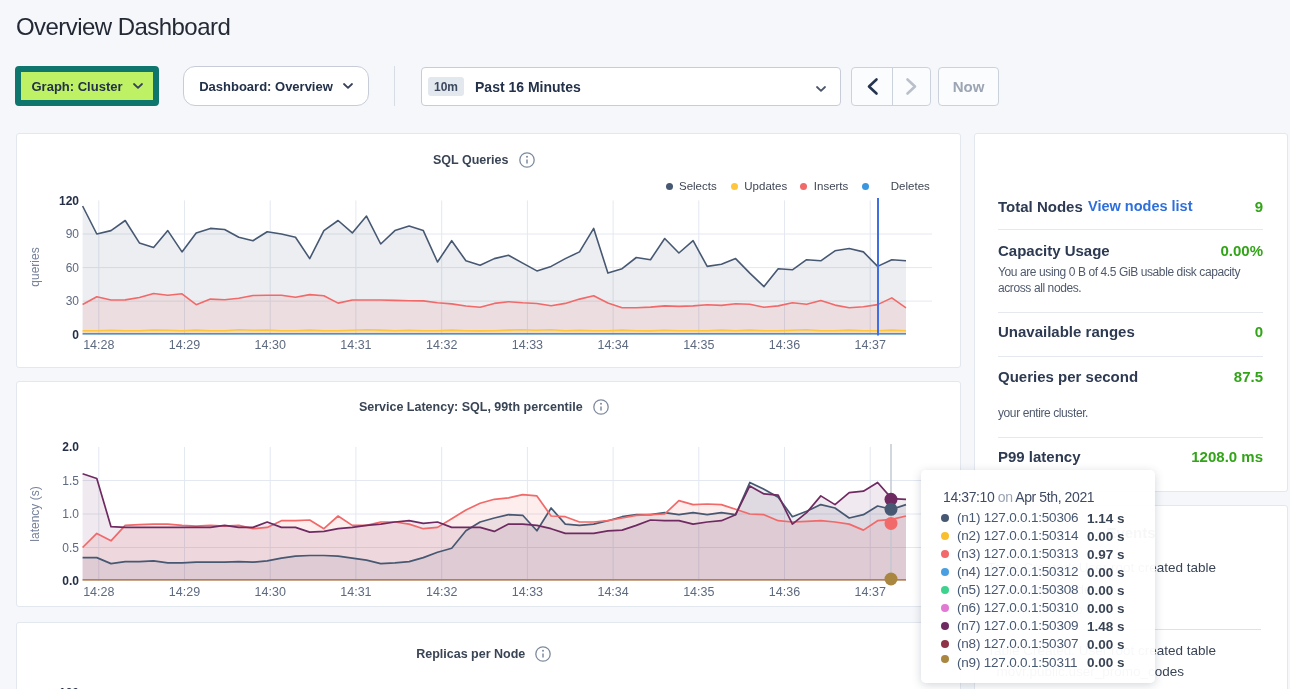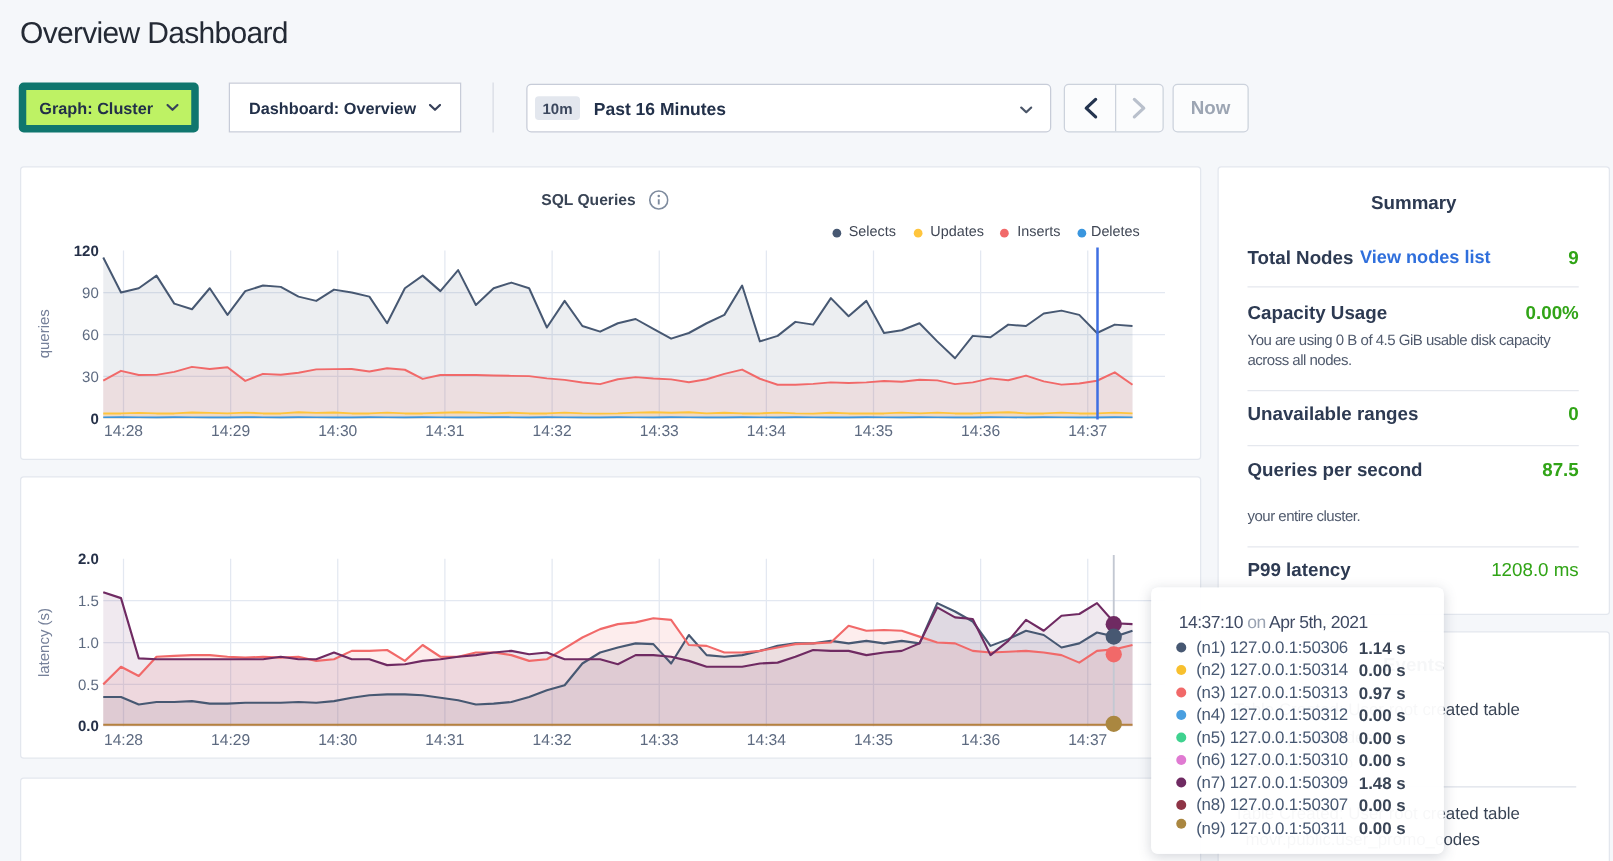--- a/index.html
+++ b/index.html
@@ -10,21 +10,21 @@
   gap:10px; font-weight:bold; font-size:12.5px; color:#394455; padding-right:9.5px; }
 </style></head>
 <body>
 <div style="position:absolute;left:16px;top:13px;font-size:24px;letter-spacing:-0.55px;color:#242a35">Overview Dashboard</div>
 <div style="position:absolute;left:15px;top:66px;width:144px;height:40px;background:#bef264;border:6px solid #0f766e;border-radius:4px;box-sizing:border-box;display:flex;align-items:center;justify-content:center;gap:10px">
     <span style="font-weight:bold;font-size:13px;color:#223049">Graph: Cluster</span>
     <svg width="10" height="6" viewBox="0 0 10 6" style="flex:none">
       <polyline points="1,1 5,4.8 9,1" fill="none" stroke="#37415a" stroke-width="1.8" stroke-linecap="round" stroke-linejoin="round"></polyline>
     </svg>
   </div>
-<div style="position:absolute;left:183px;top:66px;width:186px;height:40px;background:#fff;border:1px solid #c7ccd8;border-radius:0;box-sizing:border-box;display:flex;align-items:center;justify-content:center;gap:10px">
+<div style="position:absolute;left:183px;top:66px;width:186px;height:40px;background:#fff;border:1px solid #c7ccd8;border-radius:12px;box-sizing:border-box;display:flex;align-items:center;justify-content:center;gap:10px">
     <span style="font-weight:bold;font-size:13px;color:#223049">Dashboard: Overview</span>
     <svg width="10" height="6" viewBox="0 0 10 6" style="flex:none">
       <polyline points="1,1 5,4.8 9,1" fill="none" stroke="#37415a" stroke-width="1.8" stroke-linecap="round" stroke-linejoin="round"></polyline>
     </svg>
   </div>
 <div style="position:absolute;left:394px;top:66px;width:1px;height:40px;background:#d8dce4"></div>
 <div style="position:absolute;left:421px;top:67px;width:420px;height:39px;background:#fff;border:1px solid #c7ccd8;border-radius:4px;box-sizing:border-box;display:flex;align-items:center">
     <span style="margin-left:6px;background:#e3e7ee;border-radius:3px;padding:2.5px 6px;font-weight:bold;font-size:12px;color:#3c485e">10m</span>
     <span style="margin-left:11px;font-weight:bold;font-size:14px;color:#223049">Past 16 Minutes</span>
     <span style="margin-left:auto;margin-right:14px"><svg width="10" height="6" viewBox="0 0 10 6" style="flex:none">
@@ -52,21 +52,21 @@
     <div style="position:absolute;left:713.8px;top:46px;display:flex;align-items:center;height:12px">
       <span style="width:7px;height:7px;border-radius:50%;background:#ffc53d;display:inline-block"></span>
       <span style="margin-left:6.5px;font-size:11.5px;color:#3f4654">Updates</span>
     </div>
     <div style="position:absolute;left:783.3px;top:46px;display:flex;align-items:center;height:12px">
       <span style="width:7px;height:7px;border-radius:50%;background:#f16969;display:inline-block"></span>
       <span style="margin-left:6.5px;font-size:11.5px;color:#3f4654">Inserts</span>
     </div>
     <div style="position:absolute;left:844.8px;top:46px;display:flex;align-items:center;height:12px">
       <span style="width:7px;height:7px;border-radius:50%;background:#3a96de;display:inline-block"></span>
-      <span style="margin-left:4px;font-size:11.5px;color:#3f4654">Deletes</span>
+      <span style="margin-left:22px;font-size:11.5px;color:#3f4654">Deletes</span>
     </div>
     <svg width="943" height="233" viewBox="0 0 943 233" style="position:absolute;left:0;top:0">
       <line x1="81.8" y1="66.4" x2="81.8" y2="200.7" stroke="#e3e8f1" stroke-width="1"></line>
       <line x1="167.5" y1="66.4" x2="167.5" y2="200.7" stroke="#e3e8f1" stroke-width="1"></line>
       <line x1="253.2" y1="66.4" x2="253.2" y2="200.7" stroke="#e3e8f1" stroke-width="1"></line>
       <line x1="338.9" y1="66.4" x2="338.9" y2="200.7" stroke="#e3e8f1" stroke-width="1"></line>
       <line x1="424.7" y1="66.4" x2="424.7" y2="200.7" stroke="#e3e8f1" stroke-width="1"></line>
       <line x1="510.4" y1="66.4" x2="510.4" y2="200.7" stroke="#e3e8f1" stroke-width="1"></line>
       <line x1="596.1" y1="66.4" x2="596.1" y2="200.7" stroke="#e3e8f1" stroke-width="1"></line>
       <line x1="681.8" y1="66.4" x2="681.8" y2="200.7" stroke="#e3e8f1" stroke-width="1"></line>
@@ -96,20 +96,28 @@
       <text x="424.7" y="214.5" text-anchor="middle" font-size="12.5" fill="#5d6a80">14:32</text>
       <text x="510.4" y="214.5" text-anchor="middle" font-size="12.5" fill="#5d6a80">14:33</text>
       <text x="596.1" y="214.5" text-anchor="middle" font-size="12.5" fill="#5d6a80">14:34</text>
       <text x="681.8" y="214.5" text-anchor="middle" font-size="12.5" fill="#5d6a80">14:35</text>
       <text x="767.5" y="214.5" text-anchor="middle" font-size="12.5" fill="#5d6a80">14:36</text>
       <text x="853.2" y="214.5" text-anchor="middle" font-size="12.5" fill="#5d6a80">14:37</text>
       <text x="22" y="133" text-anchor="middle" font-size="12" fill="#76819a" transform="rotate(-90 22 133)">queries</text>
     </svg>
   </div>
 <div class="panel" style="left:16px;top:381px;width:945px;height:226px">
+    <div class="ctitle" style="top:17px">
+      <span>Service Latency: SQL, 99th percentile</span>
+      <svg width="16" height="16" viewBox="0 0 16 16" style="flex:none">
+        <circle cx="8" cy="8" r="7.2" fill="none" stroke="#7e8b9e" stroke-width="1.3"></circle>
+        <line x1="8" y1="7.4" x2="8" y2="11.6" stroke="#7e8b9e" stroke-width="1.5"></line>
+        <circle cx="8" cy="4.7" r="1" fill="#7e8b9e"></circle>
+      </svg>
+    </div>
     <svg width="943" height="224" viewBox="0 0 943 224" style="position:absolute;left:0;top:0">
       <line x1="81.8" y1="65.0" x2="81.8" y2="199.0" stroke="#e3e8f1" stroke-width="1"></line>
       <line x1="167.5" y1="65.0" x2="167.5" y2="199.0" stroke="#e3e8f1" stroke-width="1"></line>
       <line x1="253.2" y1="65.0" x2="253.2" y2="199.0" stroke="#e3e8f1" stroke-width="1"></line>
       <line x1="338.9" y1="65.0" x2="338.9" y2="199.0" stroke="#e3e8f1" stroke-width="1"></line>
       <line x1="424.7" y1="65.0" x2="424.7" y2="199.0" stroke="#e3e8f1" stroke-width="1"></line>
       <line x1="510.4" y1="65.0" x2="510.4" y2="199.0" stroke="#e3e8f1" stroke-width="1"></line>
       <line x1="596.1" y1="65.0" x2="596.1" y2="199.0" stroke="#e3e8f1" stroke-width="1"></line>
       <line x1="681.8" y1="65.0" x2="681.8" y2="199.0" stroke="#e3e8f1" stroke-width="1"></line>
       <line x1="767.5" y1="65.0" x2="767.5" y2="199.0" stroke="#e3e8f1" stroke-width="1"></line>
@@ -141,44 +149,51 @@
       <text x="424.7" y="214.0" text-anchor="middle" font-size="12.5" fill="#5d6a80">14:32</text>
       <text x="510.4" y="214.0" text-anchor="middle" font-size="12.5" fill="#5d6a80">14:33</text>
       <text x="596.1" y="214.0" text-anchor="middle" font-size="12.5" fill="#5d6a80">14:34</text>
       <text x="681.8" y="214.0" text-anchor="middle" font-size="12.5" fill="#5d6a80">14:35</text>
       <text x="767.5" y="214.0" text-anchor="middle" font-size="12.5" fill="#5d6a80">14:36</text>
       <text x="853.2" y="214.0" text-anchor="middle" font-size="12.5" fill="#5d6a80">14:37</text>
       <text x="22" y="132" text-anchor="middle" font-size="12" fill="#76819a" transform="rotate(-90 22 132)">latency (s)</text>
     </svg>
   </div>
 <div class="panel" style="left:16px;top:622px;width:945px;height:230px">
+    <div class="ctitle" style="top:23px">
+      <span>Replicas per Node</span>
+      <svg width="16" height="16" viewBox="0 0 16 16" style="flex:none">
+        <circle cx="8" cy="8" r="7.2" fill="none" stroke="#7e8b9e" stroke-width="1.3"></circle>
+        <line x1="8" y1="7.4" x2="8" y2="11.6" stroke="#7e8b9e" stroke-width="1.5"></line>
+        <circle cx="8" cy="4.7" r="1" fill="#7e8b9e"></circle>
+      </svg>
+    </div>
     <svg width="943" height="80" viewBox="0 0 943 80" style="position:absolute;left:0;top:0">
       <text x="62" y="74.3" text-anchor="end" font-size="12" font-weight="bold" fill="#253048">120</text>
     </svg>
   </div>
 <div class="panel" style="left:974px;top:133px;width:314px;height:359px">
-    <div style="position:absolute;left:0;right:0;top:20px;text-align:center;font-weight:bold;font-size:15px;color:#2d3a52">Summary</div>
     <div style="position:absolute;left:23px;top:63.80000000000001px;font-weight:bold;font-size:15px;color:#2d3a52;white-space:nowrap">Total Nodes</div>
     <div style="position:absolute;left:113px;top:63.80000000000001px;font-weight:bold;font-size:14.5px;color:#2f6fdc;white-space:nowrap">View nodes list</div>
     <div style="position:absolute;right:24px;top:63.80000000000001px;font-weight:bold;font-size:15px;color:#31a417;white-space:nowrap">9</div>
     <div style="position:absolute;left:23px;right:24px;top:95px;height:1px;background:#e5e8ee"></div>
     <div style="position:absolute;left:23px;top:108.30000000000001px;font-weight:bold;font-size:15px;color:#2d3a52;white-space:nowrap">Capacity Usage</div>
     <div style="position:absolute;right:24px;top:108.30000000000001px;font-weight:bold;font-size:15px;color:#31a417;white-space:nowrap">0.00%</div>
     <div style="position:absolute;left:23px;top:131.3px;font-size:12px;color:#505a6d;letter-spacing:-0.4px;white-space:nowrap">You are using 0 B of 4.5 GiB usable disk capacity</div>
     <div style="position:absolute;left:23px;top:147.3px;font-size:12px;color:#505a6d;letter-spacing:-0.4px;white-space:nowrap">across all nodes.</div>
     <div style="position:absolute;left:23px;right:24px;top:178px;height:1px;background:#e5e8ee"></div>
     <div style="position:absolute;left:23px;top:188.8px;font-weight:bold;font-size:15px;color:#2d3a52;white-space:nowrap">Unavailable ranges</div>
     <div style="position:absolute;right:24px;top:188.8px;font-weight:bold;font-size:15px;color:#31a417;white-space:nowrap">0</div>
     <div style="position:absolute;left:23px;right:24px;top:222px;height:1px;background:#e5e8ee"></div>
     <div style="position:absolute;left:23px;top:233.89999999999998px;font-weight:bold;font-size:15px;color:#2d3a52;white-space:nowrap">Queries per second</div>
     <div style="position:absolute;right:24px;top:233.89999999999998px;font-weight:bold;font-size:15px;color:#31a417;white-space:nowrap">87.5</div>
     <div style="position:absolute;left:23px;top:272.3px;font-size:12px;color:#505a6d;letter-spacing:-0.4px;white-space:nowrap">your entire cluster.</div>
     <div style="position:absolute;left:23px;right:24px;top:303px;height:1px;background:#e5e8ee"></div>
     <div style="position:absolute;left:23px;top:314.0px;font-weight:bold;font-size:15px;color:#2d3a52;white-space:nowrap">P99 latency</div>
-    <div style="position:absolute;right:24px;top:314.0px;font-weight:normal;font-size:15px;color:#31a417;white-space:nowrap">1208.0 ms</div>
+    <div style="position:absolute;right:24px;top:314.0px;font-weight:bold;font-size:15px;color:#31a417;white-space:nowrap">1208.0 ms</div>
   </div>
 <div class="panel" style="left:974px;top:505px;width:314px;height:300px">
     <div style="position:absolute;left:0;right:0;top:18px;text-align:center;font-weight:bold;font-size:15px;color:#2d3a52">Events</div>
     <div style="position:absolute;right:71px;top:54px;font-size:13.5px;color:#394455;white-space:nowrap">Table Created: User root created table</div>
     <div style="position:absolute;left:22px;top:76px;font-size:13.5px;color:#394455;white-space:nowrap">movr.public.rides</div>
     <div style="position:absolute;left:22px;top:97px;font-size:12.5px;color:#7e8798;white-space:nowrap">23 minutes ago</div>
     <div style="position:absolute;left:24px;right:26px;top:123px;height:1px;background:#dde1e9"></div>
     <div style="position:absolute;right:71px;top:137px;font-size:13.5px;color:#394455;white-space:nowrap">Table Created: User root created table</div>
     <div style="position:absolute;right:103px;top:158px;font-size:13.5px;color:#394455;white-space:nowrap">movr.public.user_promo_codes</div>
   </div>

